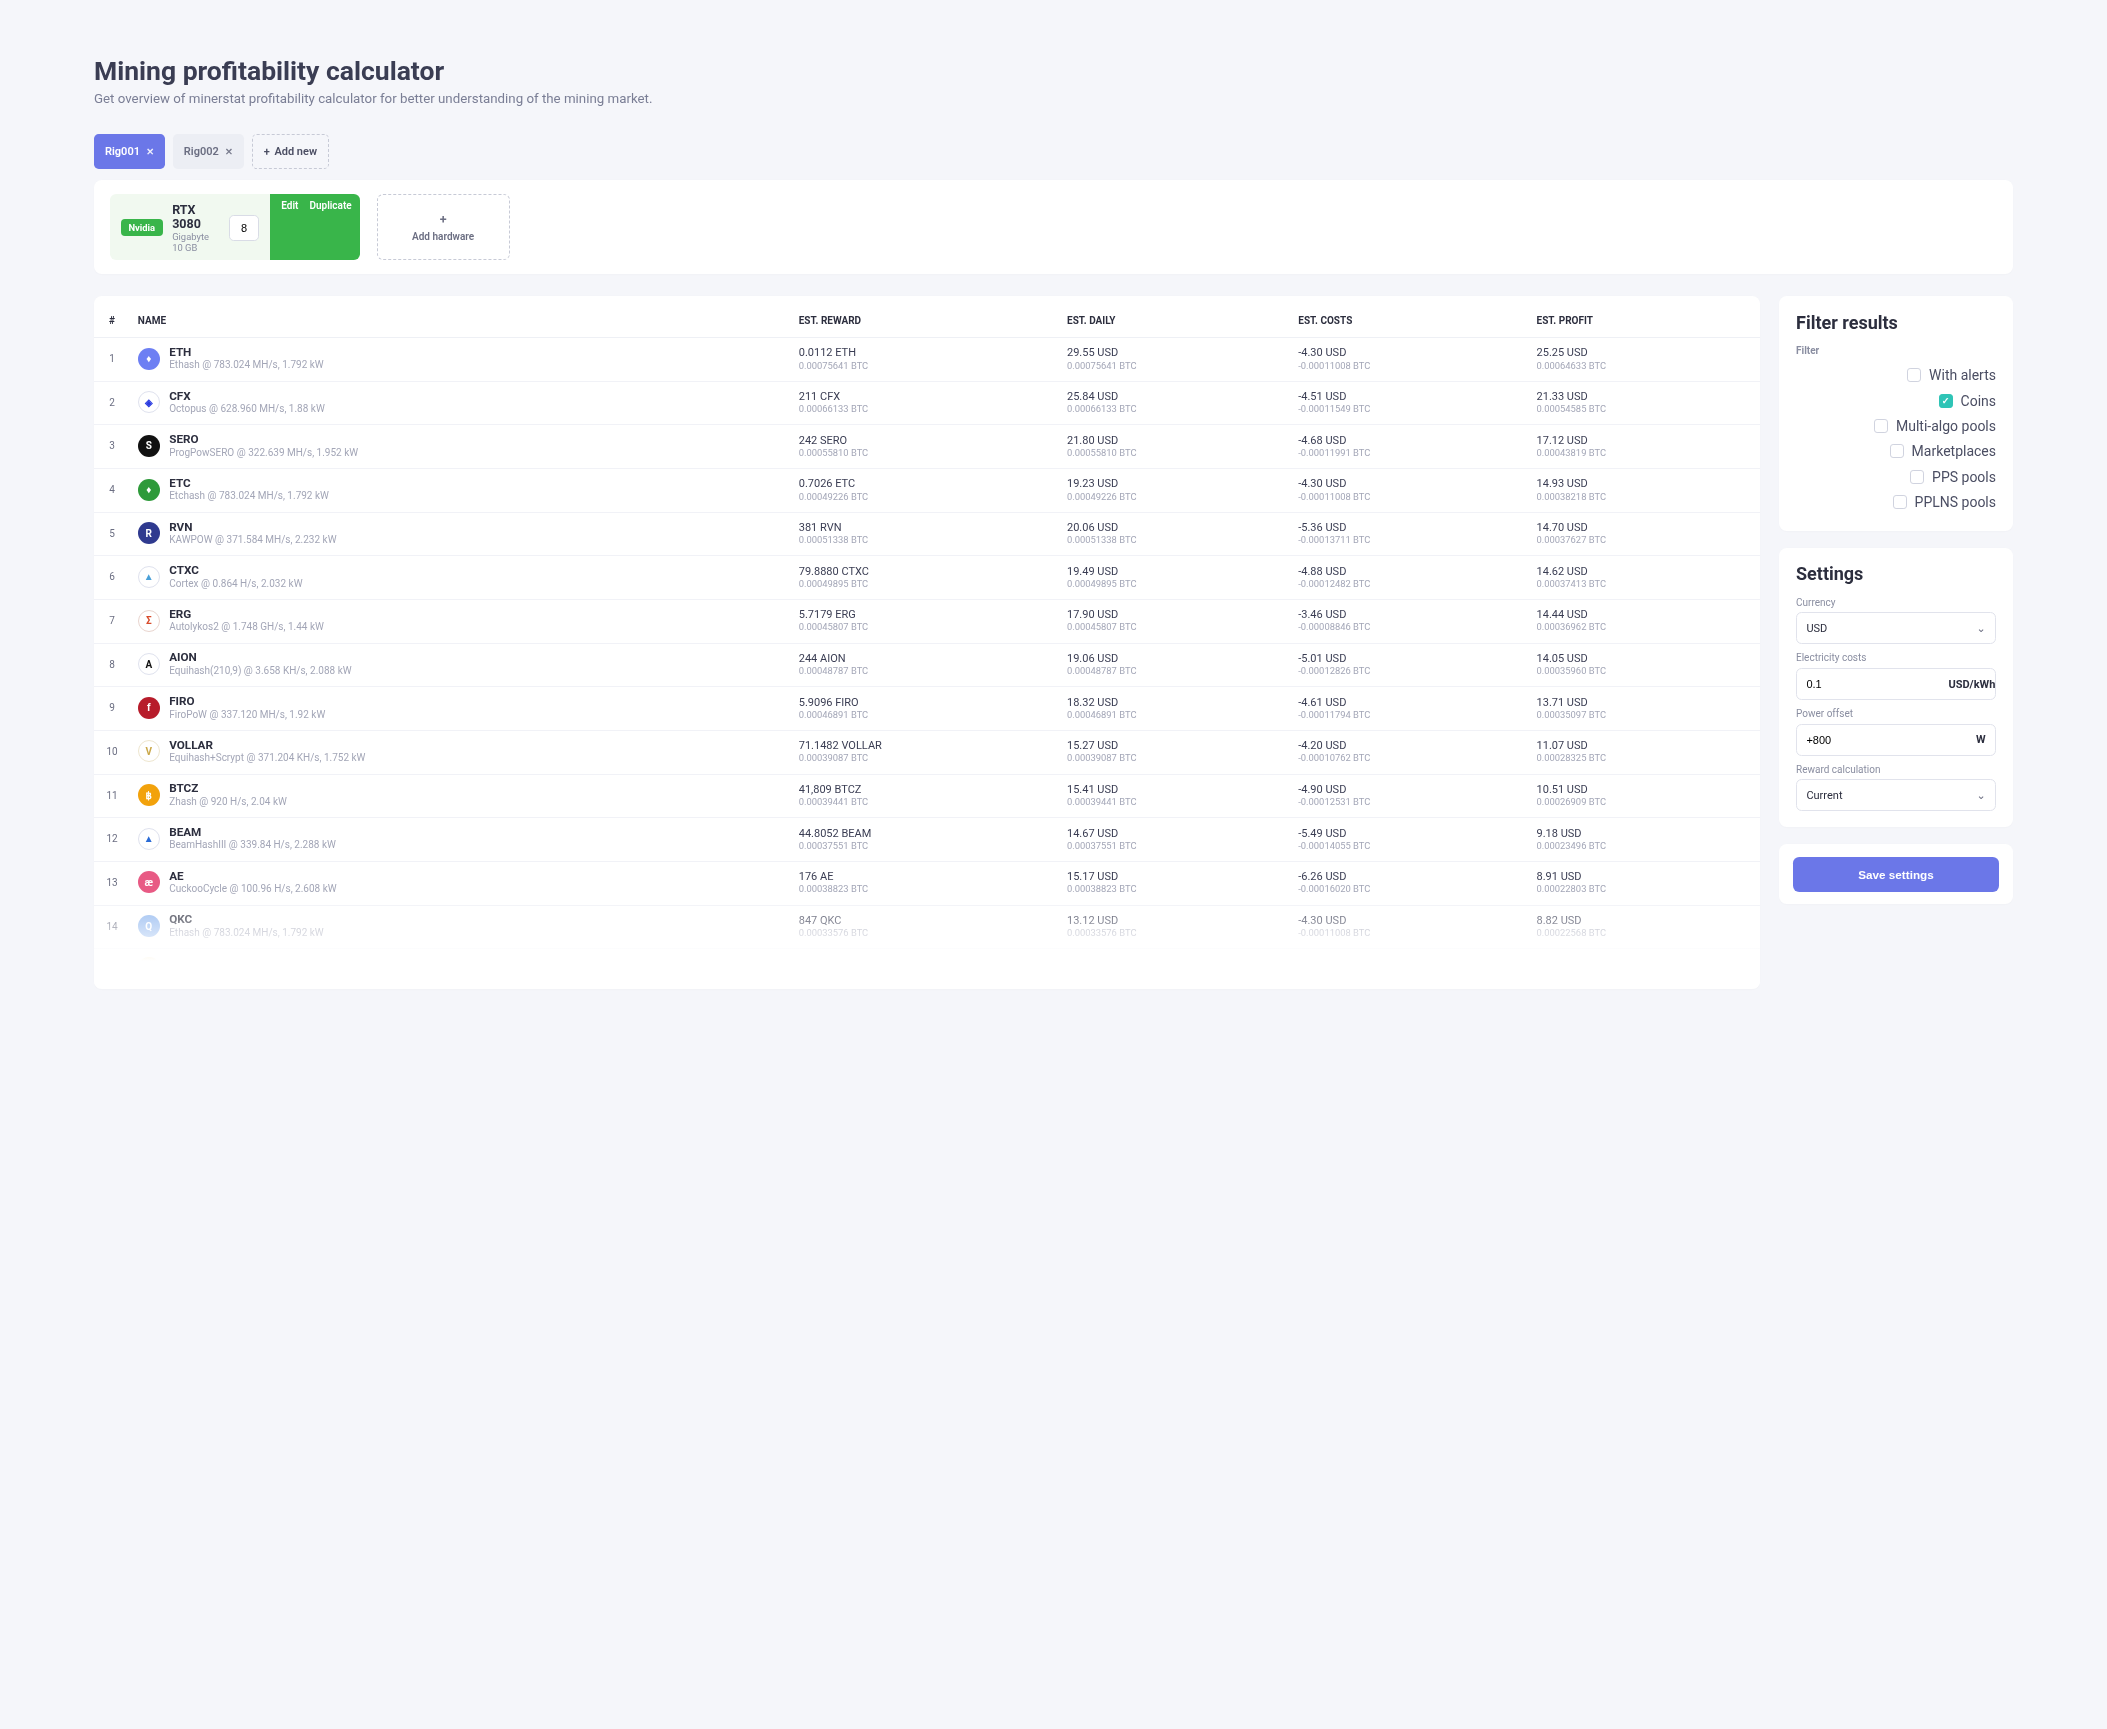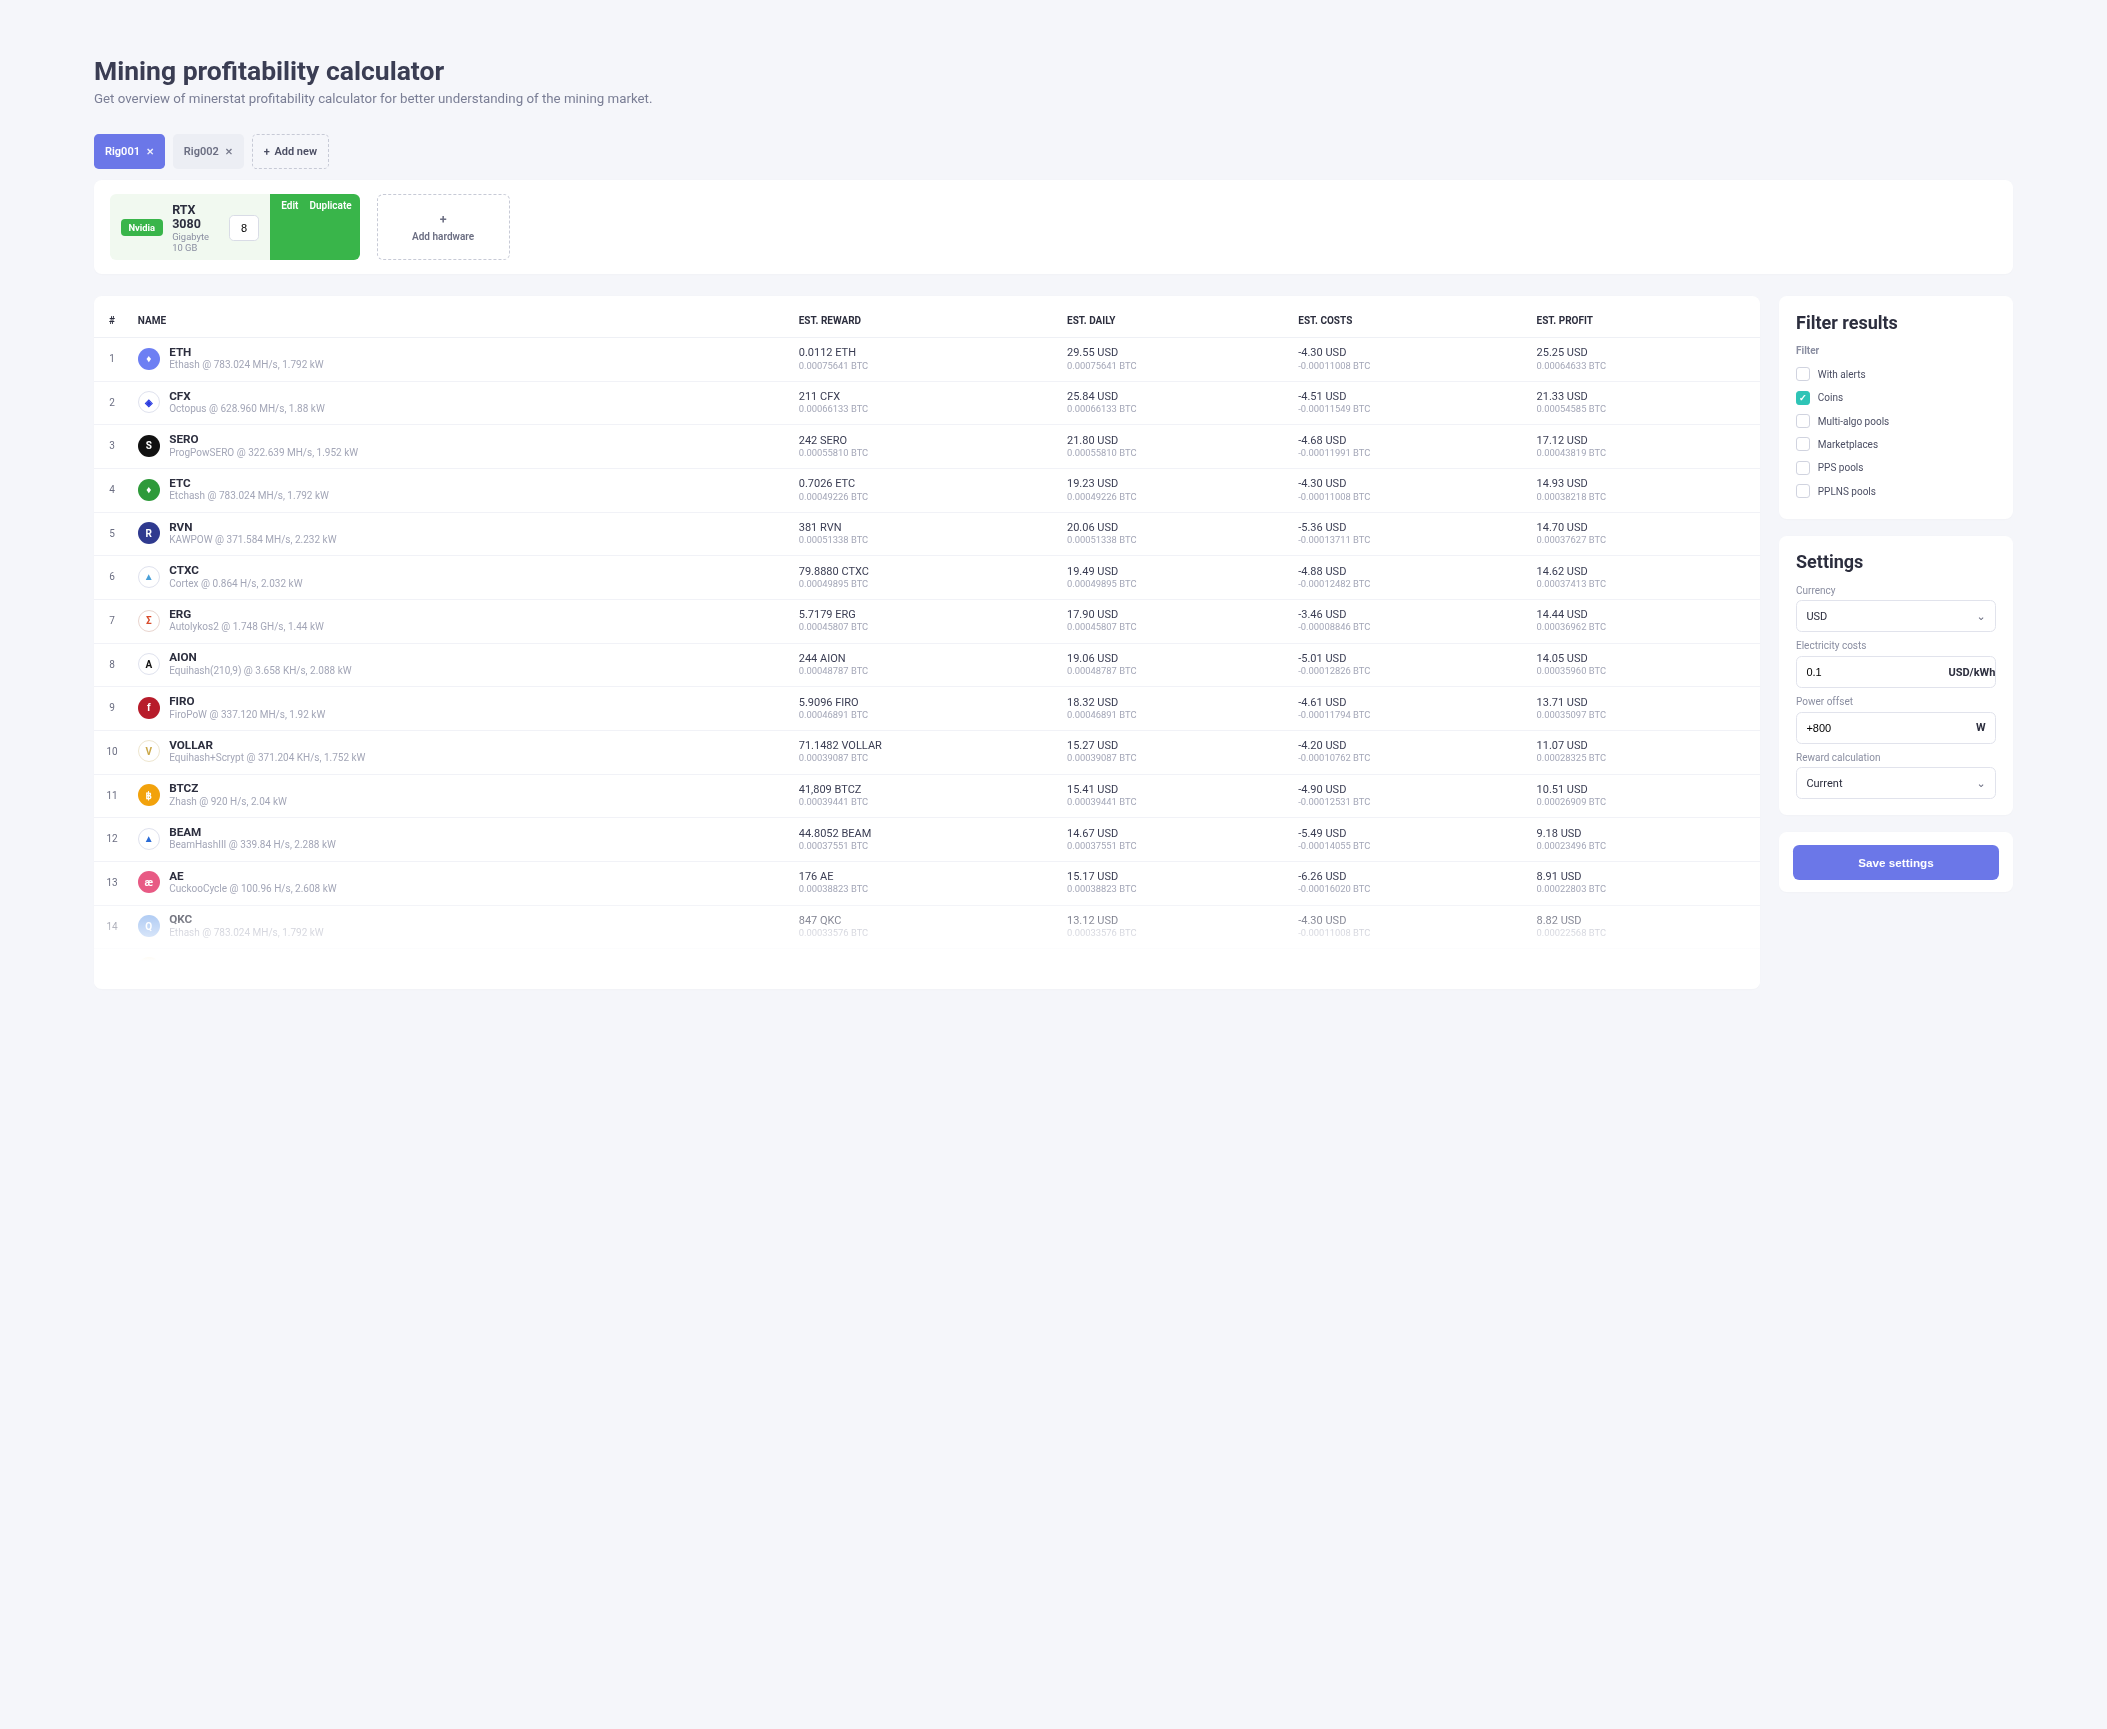--- a/index.html
+++ b/index.html
@@ -69,21 +69,21 @@
     .coin-main { font-size:11.7px; font-weight:700; color:#2c2e3e; line-height:1.15;}
     .coin-sub { font-size:10px; color:#a3a6b7; line-height:1.2;}
     .val-main { font-size:11px; color:#3a3d53; line-height:1.2; white-space:nowrap;}
     .val-sub  { font-size:9.4px; color:#a3a6b7; line-height:1.2; white-space:nowrap;}
 
     
     .sidebar { width: 234px; display:flex; flex-direction:column; gap: 17px;}
     .card { background:#fff; border-radius:7.8px; padding: 15.6px 17px; box-shadow: 0 0.8px 1.6px rgba(0,0,0,.02);}
     .card h3 { font-size:18px; font-weight:700; margin-bottom: 12.5px;}
     .filter-label { font-size:10px; color:#8a8ea1; margin-bottom:6.2px;font-weight:bold;}
-    .chk-row { display:flex; align-items:center; gap:7.8px; padding: 4.7px 0; font-size:10px; color:#4b4e63; cursor:pointer;}
+    .chk-row { display:flex; align-items:center; gap:7.8px; padding: 4.7px 0; font-size:14px; color:#4b4e63; cursor:pointer;justify-content:flex-end;}
     .chk { width:14px; height:14px; border:1.2px solid #d0d3df; border-radius:3.1px; display:inline-flex; align-items:center; justify-content:center;}
     .chk.checked { background:#2ec4b6; border-color:#2ec4b6;}
     .chk.checked::after { content:"✓"; color:#fff; font-size:9.4px; font-weight:700;}
 
     .settings-label { font-size:10px; color:#8a8ea1; margin: 7.8px 0 4.7px 0;}
     .settings-label:first-of-type { margin-top:0;}
     .select, .text-input {
       width:100%; border:0.8px solid #e1e3ec; border-radius:5.5px; padding: 8.6px 9.4px; font-size:11px;
       display:flex; align-items:center; justify-content:space-between; background:#fff;
     }

